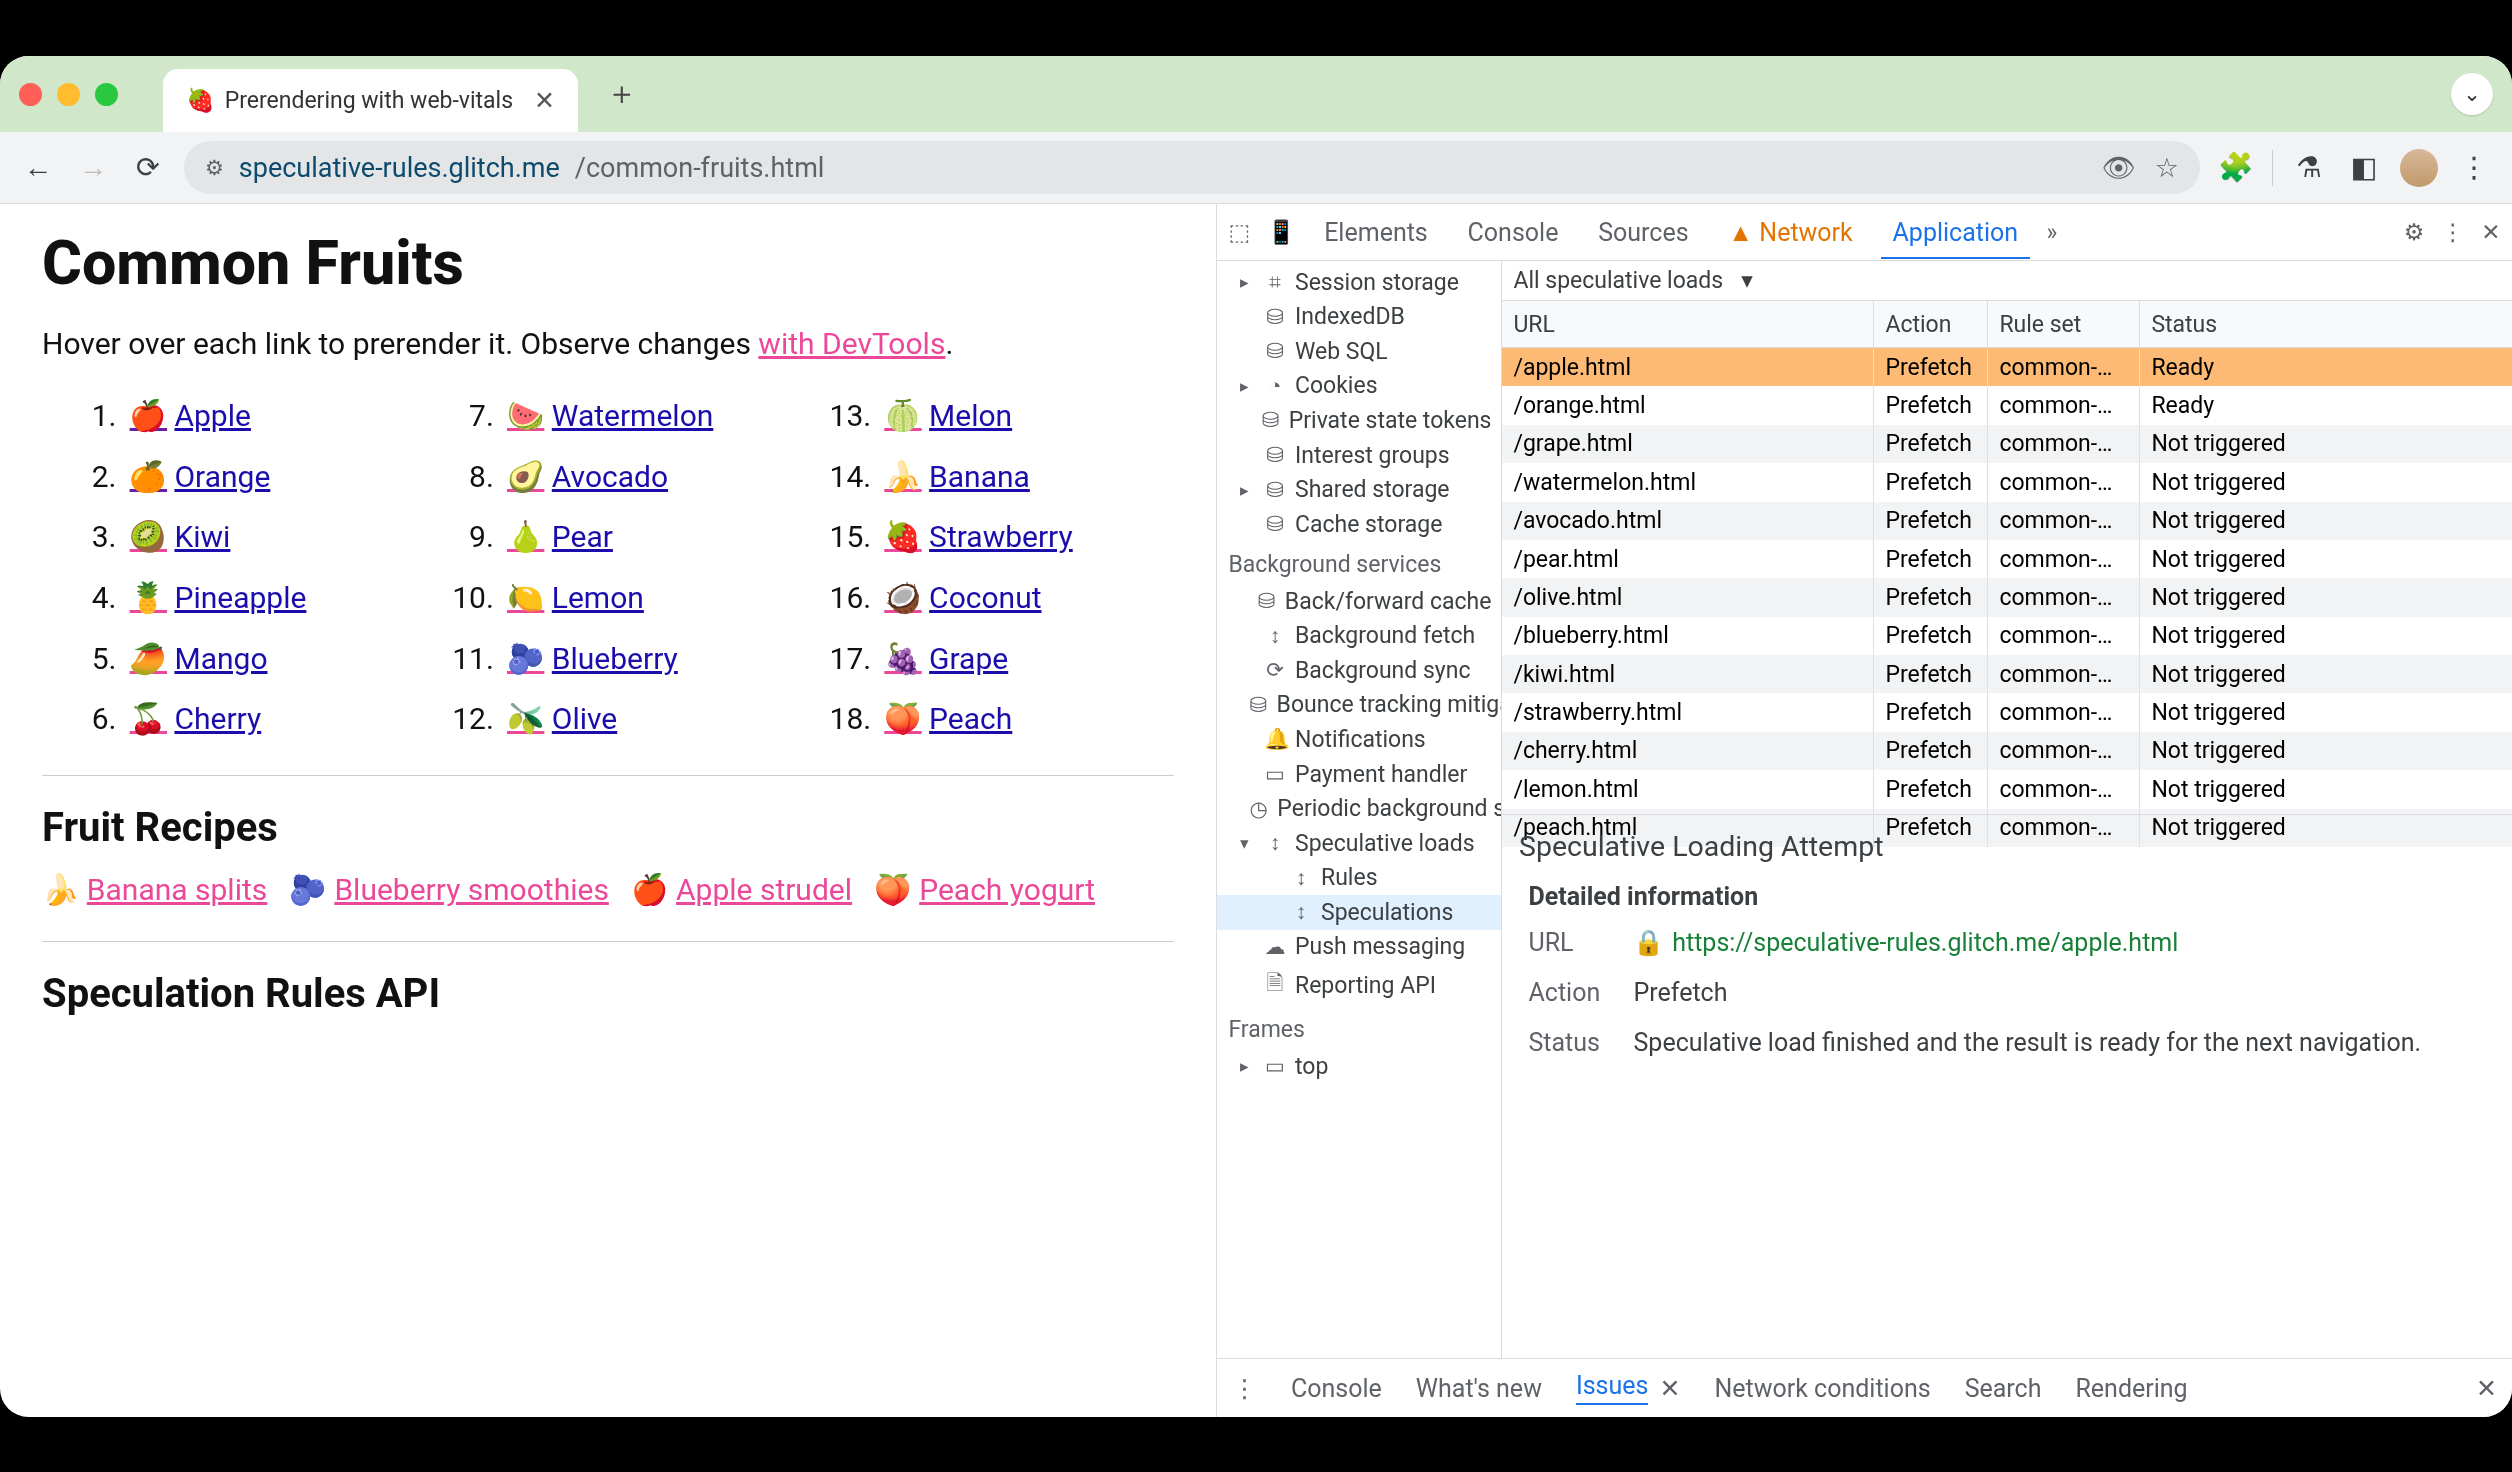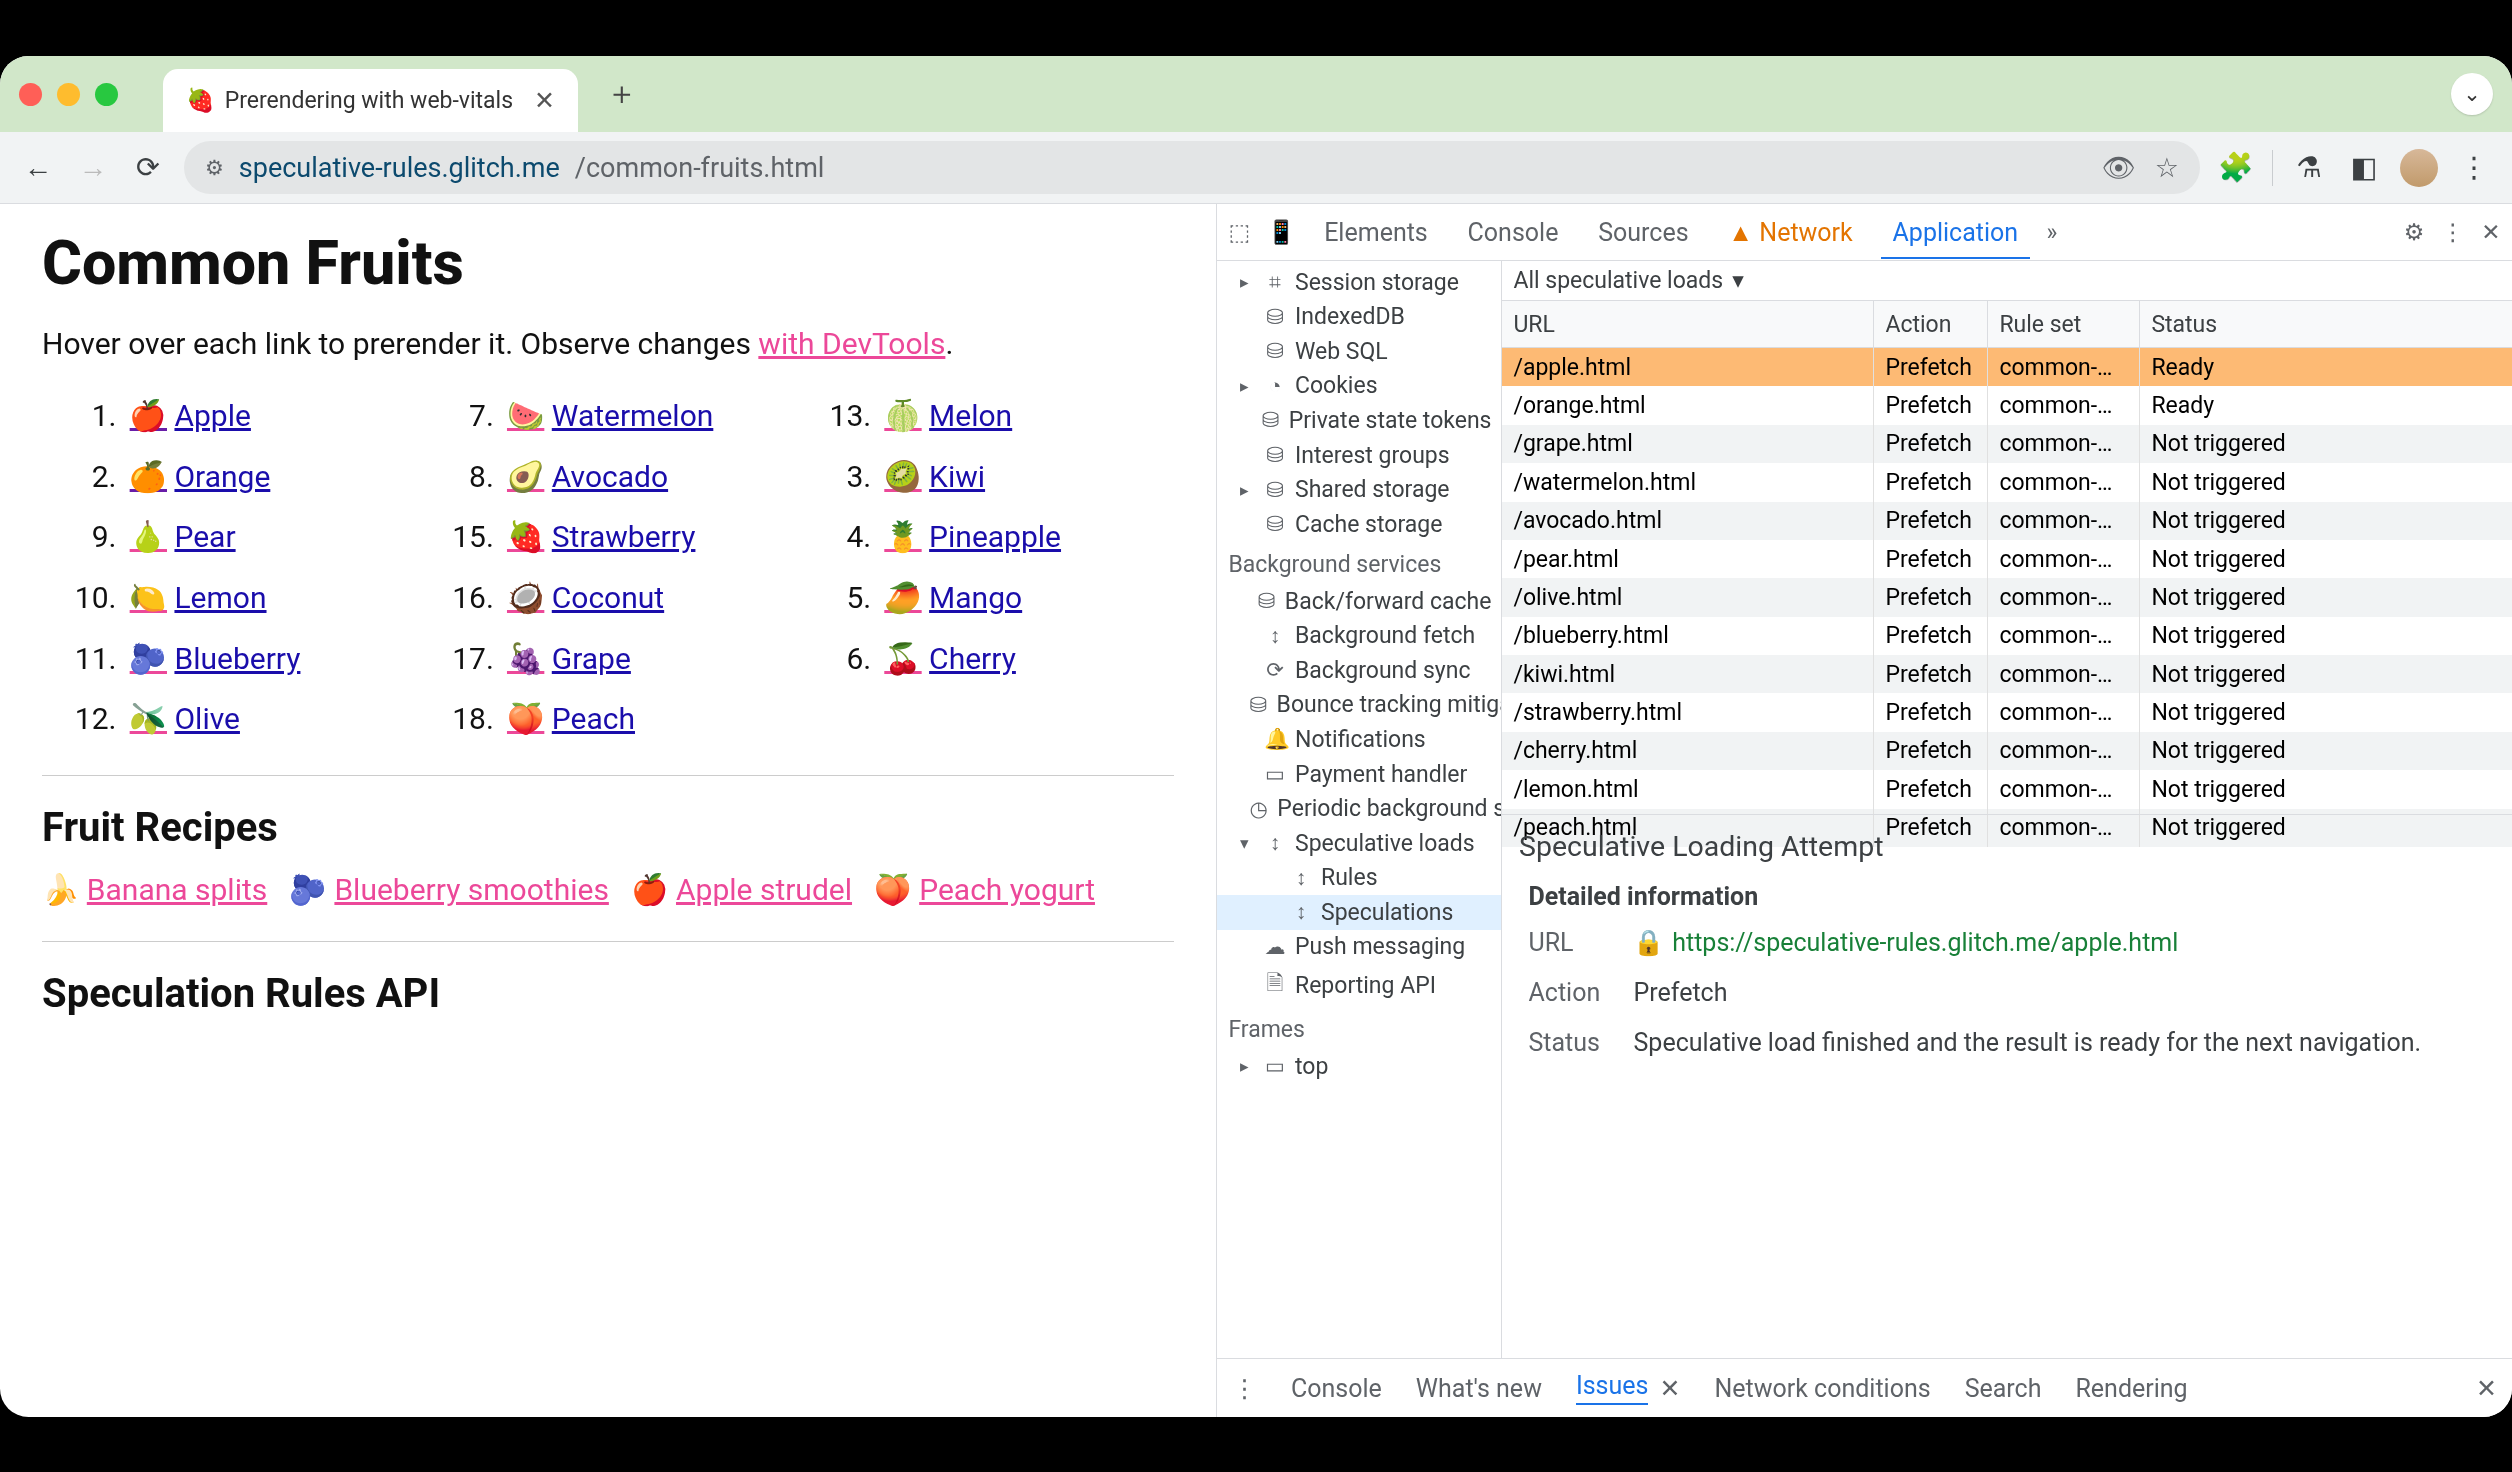--- a/index.html
+++ b/index.html
@@ -82,21 +82,21 @@
   .dt-body{flex:1;display:flex;min-height:0}
   .dt-sidebar{width:285px;border-right:1px solid #dadce0;overflow:hidden;font-size:23px;color:#3c4043;padding:3.8px 0}
   .sb-item{display:flex;align-items:center;gap:9.5px;padding:3.8px 9.5px 3.8px 23px;white-space:nowrap;cursor:default}
   .sb-item.child{padding-left:49px}
   .sb-item.selected{background:#e0f0ff}
   .sb-head{font-size:23px;color:#5f6368;padding:9.5px 11.4px 5.7px}
   .sb-caret{width:15px;display:inline-block;color:#5f6368;font-size:17px}
   .sb-icon{font-size:21px;color:#5f6368;width:21px;text-align:center}
 
   .dt-main{flex:1;display:flex;flex-direction:column;min-width:0}
-  .dt-filterbar{height:40px;border-bottom:1px solid #dadce0;display:flex;align-items:center;padding:0 11.4px;font-size:23px;color:#3c4043;gap:9px}
+  .dt-filterbar{height:40px;border-bottom:1px solid #dadce0;display:flex;align-items:center;padding:0 11.4px;font-size:23px;color:#3c4043;gap:18px}
   .dt-table{flex:1;display:flex;flex-direction:column;min-height:0}
   .dt-thead{display:grid;grid-template-columns:1fr 114px 152px 1fr;border-bottom:1px solid #dadce0}
   .dt-th{padding:9.5px 11.4px;border-right:1px solid #dadce0;font-size:23px;color:#3c4043;background:#f8f9fa}
   .dt-th:last-child{border-right:none}
   .dt-rows{flex:0 0 auto;max-height:532px;overflow:auto}
   .dt-row{display:grid;grid-template-columns:1fr 114px 152px 1fr;font-size:23px}
   .dt-row:nth-child(odd){background:#f1f3f4}
   .dt-row.selected{background:#fdba74}
   .dt-cell{padding:5.7px 11.4px;border-right:1px solid #e0e0e0;white-space:nowrap;overflow:hidden;text-overflow:ellipsis}
   .dt-cell:last-child{border-right:none}
@@ -164,20 +164,21 @@
       <h1 class="page-title">Common Fruits</h1>
       <p class="intro">
         <span>Hover over each link to prerender it. Observe changes </span><a href="#" class="visited">with DevTools</a><span>.</span>
       </p>
       <div class="fruit-grid" id="fruit-grid">
           <div class="fruit-item"><span class="num">1.</span> <span class="link visited">🍎</span> <a href="#" class="visited">Apple</a></div>
           <div class="fruit-item"><span class="num">7.</span> <span class="link">🍉</span> <a href="#" class="">Watermelon</a></div>
           <div class="fruit-item"><span class="num">13.</span> <span class="link">🍈</span> <a href="#" class="">Melon</a></div>
           <div class="fruit-item"><span class="num">2.</span> <span class="link visited">🍊</span> <a href="#" class="visited">Orange</a></div>
           <div class="fruit-item"><span class="num">8.</span> <span class="link">🥑</span> <a href="#" class="">Avocado</a></div>
+          <div class="fruit-item"><span class="num">14.</span> <span class="link">🍌</span> <a href="#" class="">Banana</a></div>
           <div class="fruit-item"><span class="num">3.</span> <span class="link">🥝</span> <a href="#" class="">Kiwi</a></div>
           <div class="fruit-item"><span class="num">9.</span> <span class="link">🍐</span> <a href="#" class="">Pear</a></div>
           <div class="fruit-item"><span class="num">15.</span> <span class="link">🍓</span> <a href="#" class="">Strawberry</a></div>
           <div class="fruit-item"><span class="num">4.</span> <span class="link">🍍</span> <a href="#" class="">Pineapple</a></div>
           <div class="fruit-item"><span class="num">10.</span> <span class="link">🍋</span> <a href="#" class="">Lemon</a></div>
           <div class="fruit-item"><span class="num">16.</span> <span class="link">🥥</span> <a href="#" class="">Coconut</a></div>
           <div class="fruit-item"><span class="num">5.</span> <span class="link">🥭</span> <a href="#" class="">Mango</a></div>
           <div class="fruit-item"><span class="num">11.</span> <span class="link">🫐</span> <a href="#" class="">Blueberry</a></div>
           <div class="fruit-item"><span class="num">17.</span> <span class="link">🍇</span> <a href="#" class="">Grape</a></div>
           <div class="fruit-item"><span class="num">6.</span> <span class="link">🍒</span> <a href="#" class="">Cherry</a></div>

